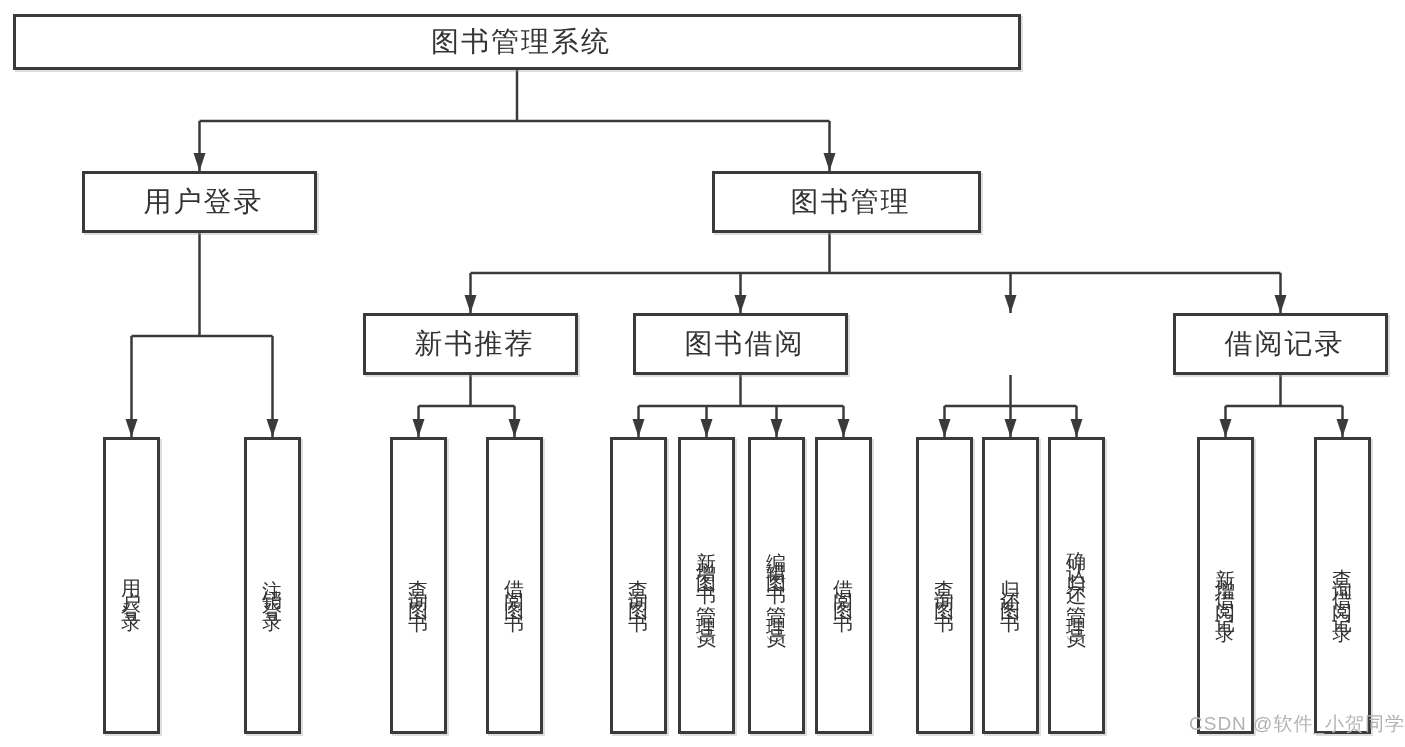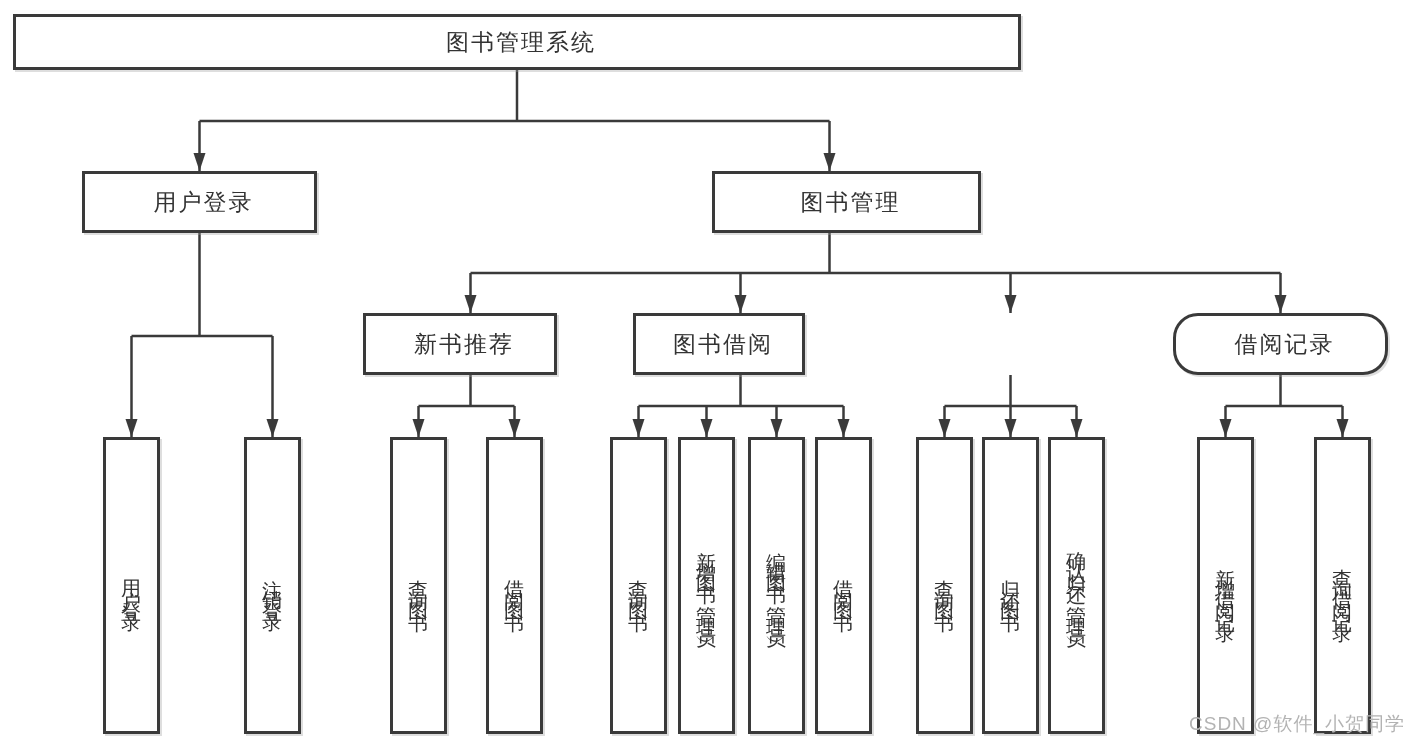--- a/index.html
+++ b/index.html
@@ -5,40 +5,40 @@
   html,body{margin:0;padding:0;background:#ffffff;}
   #stage{
     position:relative;width:1405px;height:747px;background:#ffffff;overflow:hidden;
     font-family:"Liberation Sans","DejaVu Sans",sans-serif;color:#333333;
   }
   .node{
     position:absolute;box-sizing:border-box;background:#ffffff;
     border:3px solid #3a3a3a;display:flex;align-items:center;justify-content:center;
     box-shadow:2px 2px 0 rgba(160,160,160,0.35);
   }
-  .hbox{font-size:23px;letter-spacing:2px;white-space:nowrap;padding-left:8px;}
+  .hbox{font-size:28px;letter-spacing:2px;white-space:nowrap;padding-left:8px;}
   .vbox{width:57px;top:437px;height:297px;font-size:20px;}
   .vbox .vtext{
     writing-mode:vertical-rl;text-orientation:mixed;
     letter-spacing:11px;line-height:1;display:block;
   }
   #connectors{position:absolute;left:0;top:0;width:1405px;height:747px;}
   #connectors line{stroke:#3a3a3a;stroke-width:2.5;}
   #watermark{
     position:absolute;left:1189px;top:711px;font-size:19px;color:#b3b3b3;
     letter-spacing:1px;white-space:nowrap;
   }
   
   #n-root{left:13px;top:14px;width:1008px;height:56px;}
   #n-user-login{left:82px;top:171px;width:235px;height:62px;}
   #n-book-mgmt{left:712px;top:171px;width:269px;height:62px;}
-  #n-new-book{left:363px;top:313px;width:194px;height:62px;}
-  #n-book-borrow{left:633px;top:313px;width:172px;height:62px;}
+  #n-new-book{left:363px;top:313px;width:215px;height:62px;}
+  #n-book-borrow{left:633px;top:313px;width:215px;height:62px;}
   #n-current-borrow{left:903px;top:313px;width:215px;height:62px;}
-  #n-borrow-record{left:1173px;top:313px;width:215px;height:62px;border-radius:25px;}
+  #n-borrow-record{left:1173px;top:313px;width:215px;height:62px;}
   
   #l-user-login{left:103px;}   #l-logout{left:244px;}
   #l-query1{left:390px;}       #l-borrow1{left:486px;}
   #l-query2{left:610px;}       #l-addbook{left:678px;}
   #l-editbook{left:748px;}     #l-borrow2{left:815px;}
   #l-query3{left:916px;}       #l-return{left:982px;}
   #l-confirm{left:1048px;}     #l-addrec{left:1197px;}
   #l-queryrec{left:1314px;}
 </style>
 </head>

